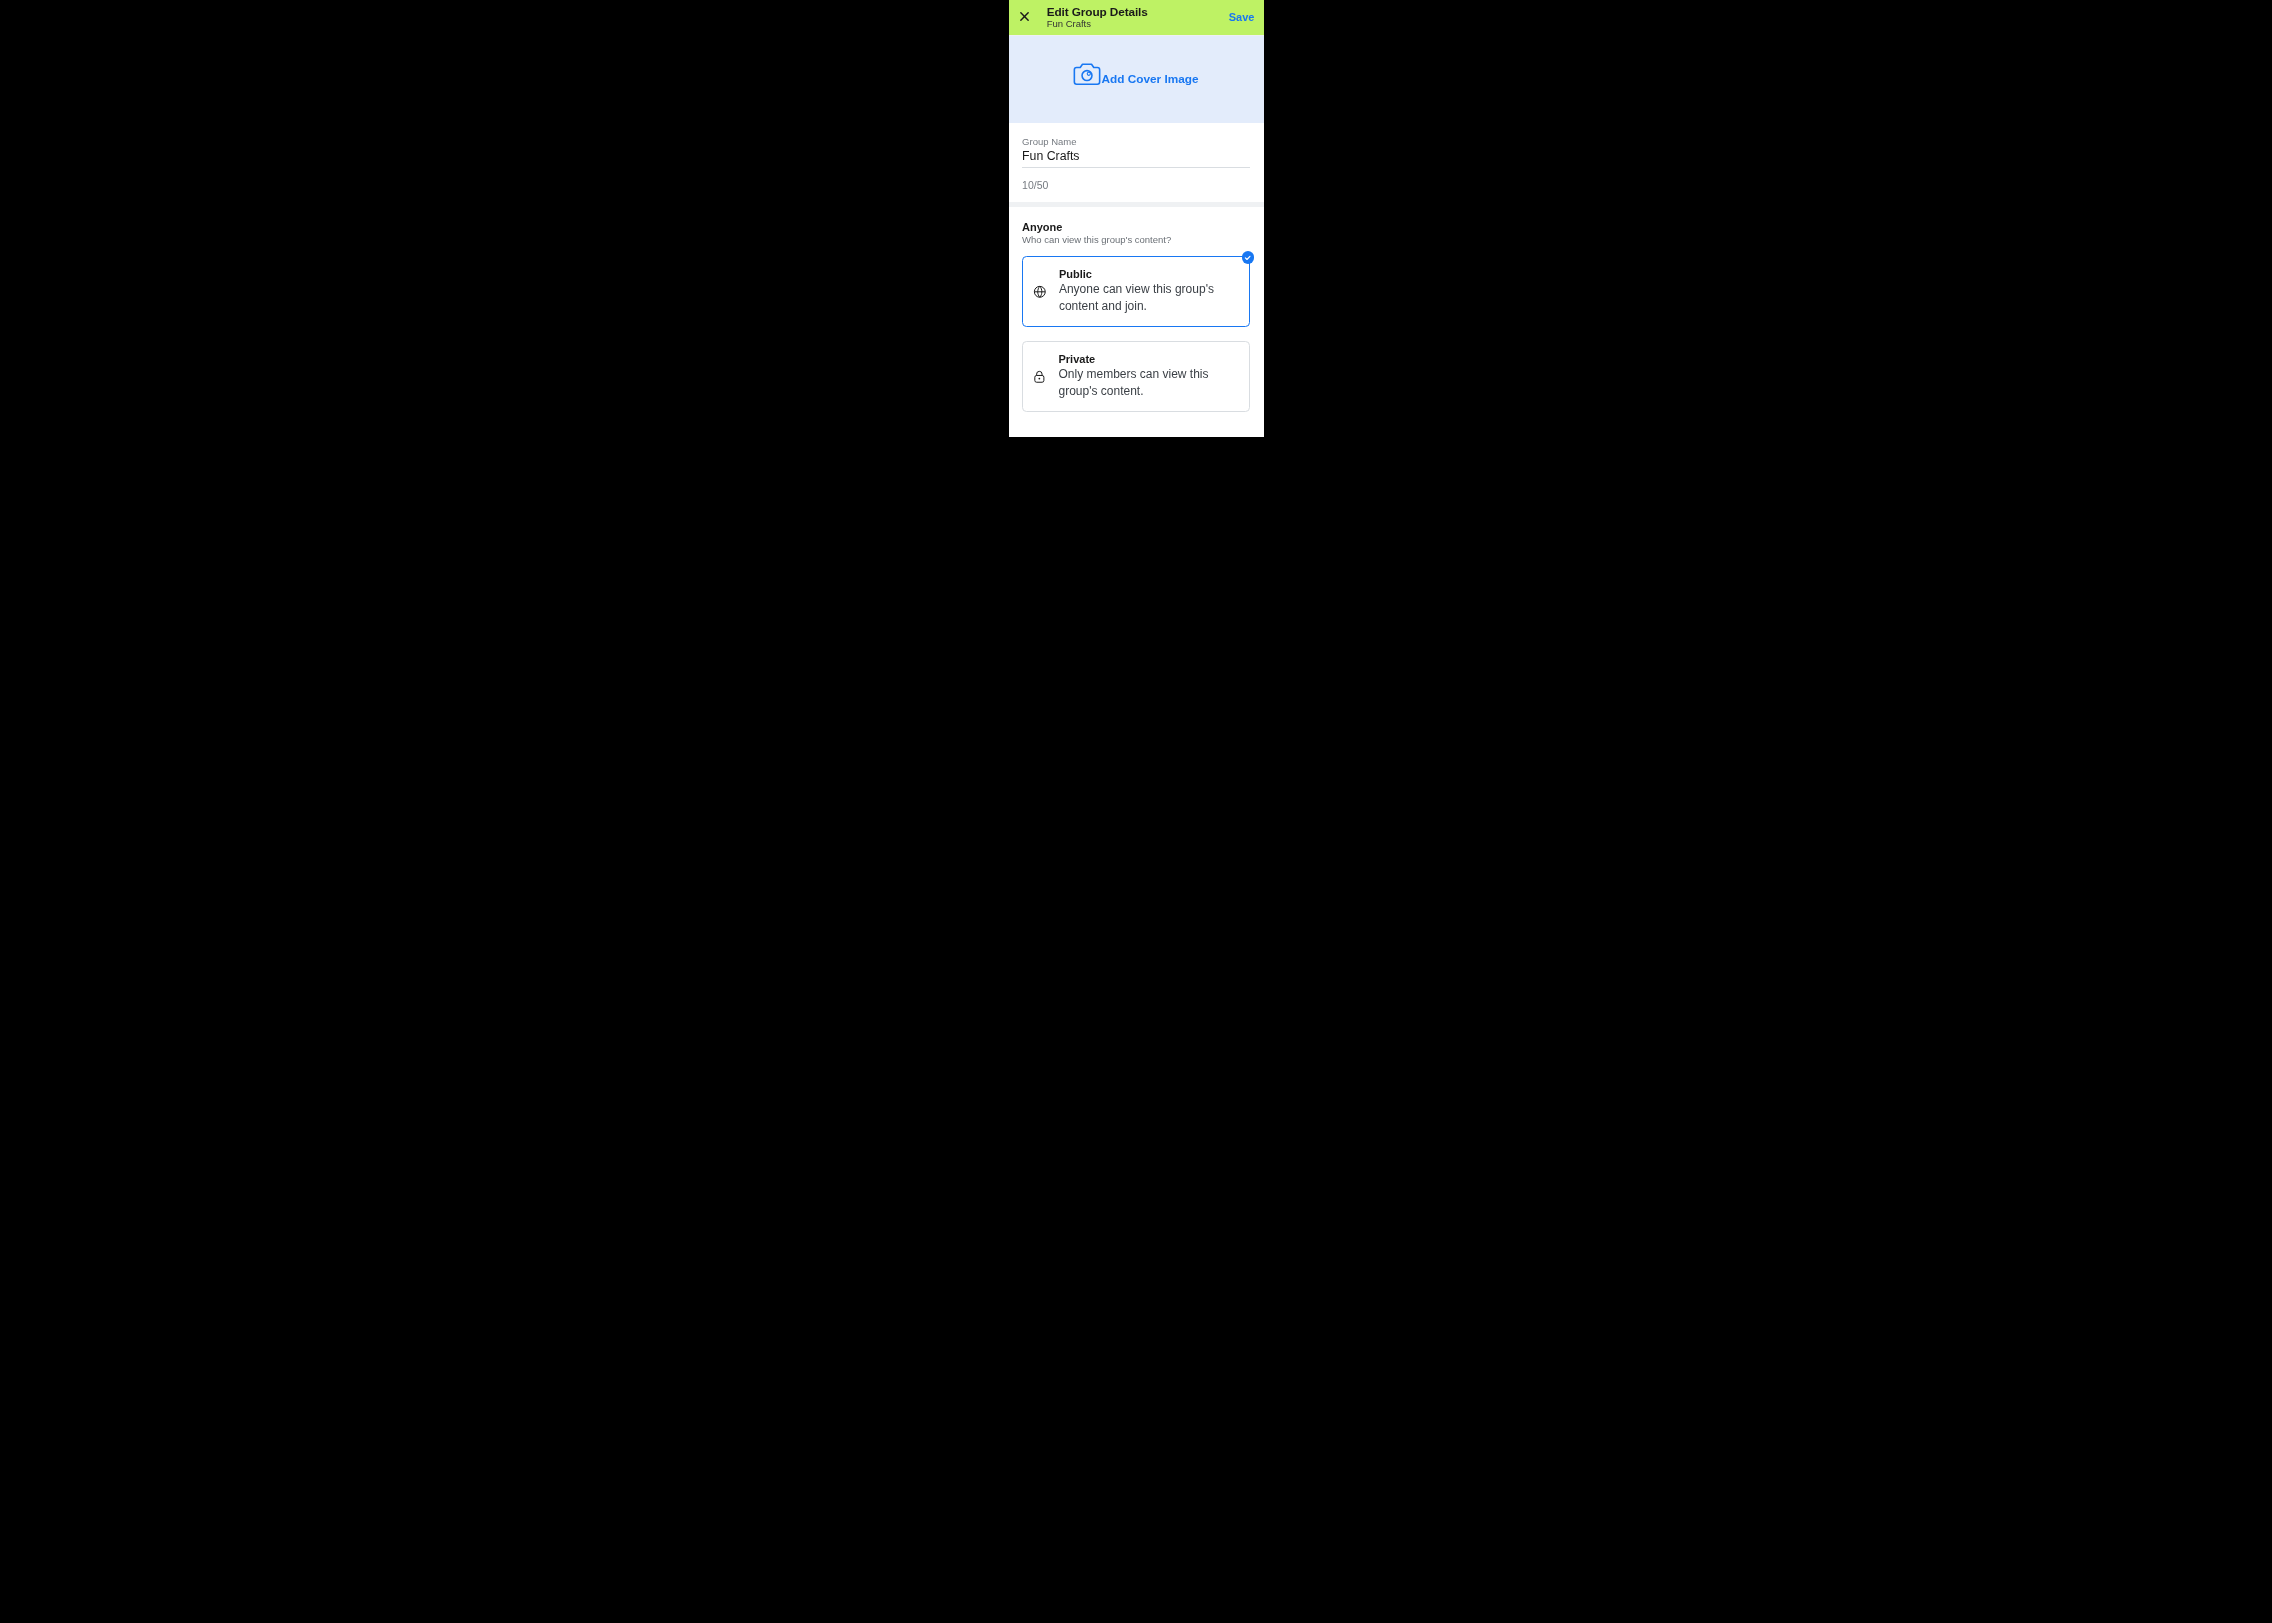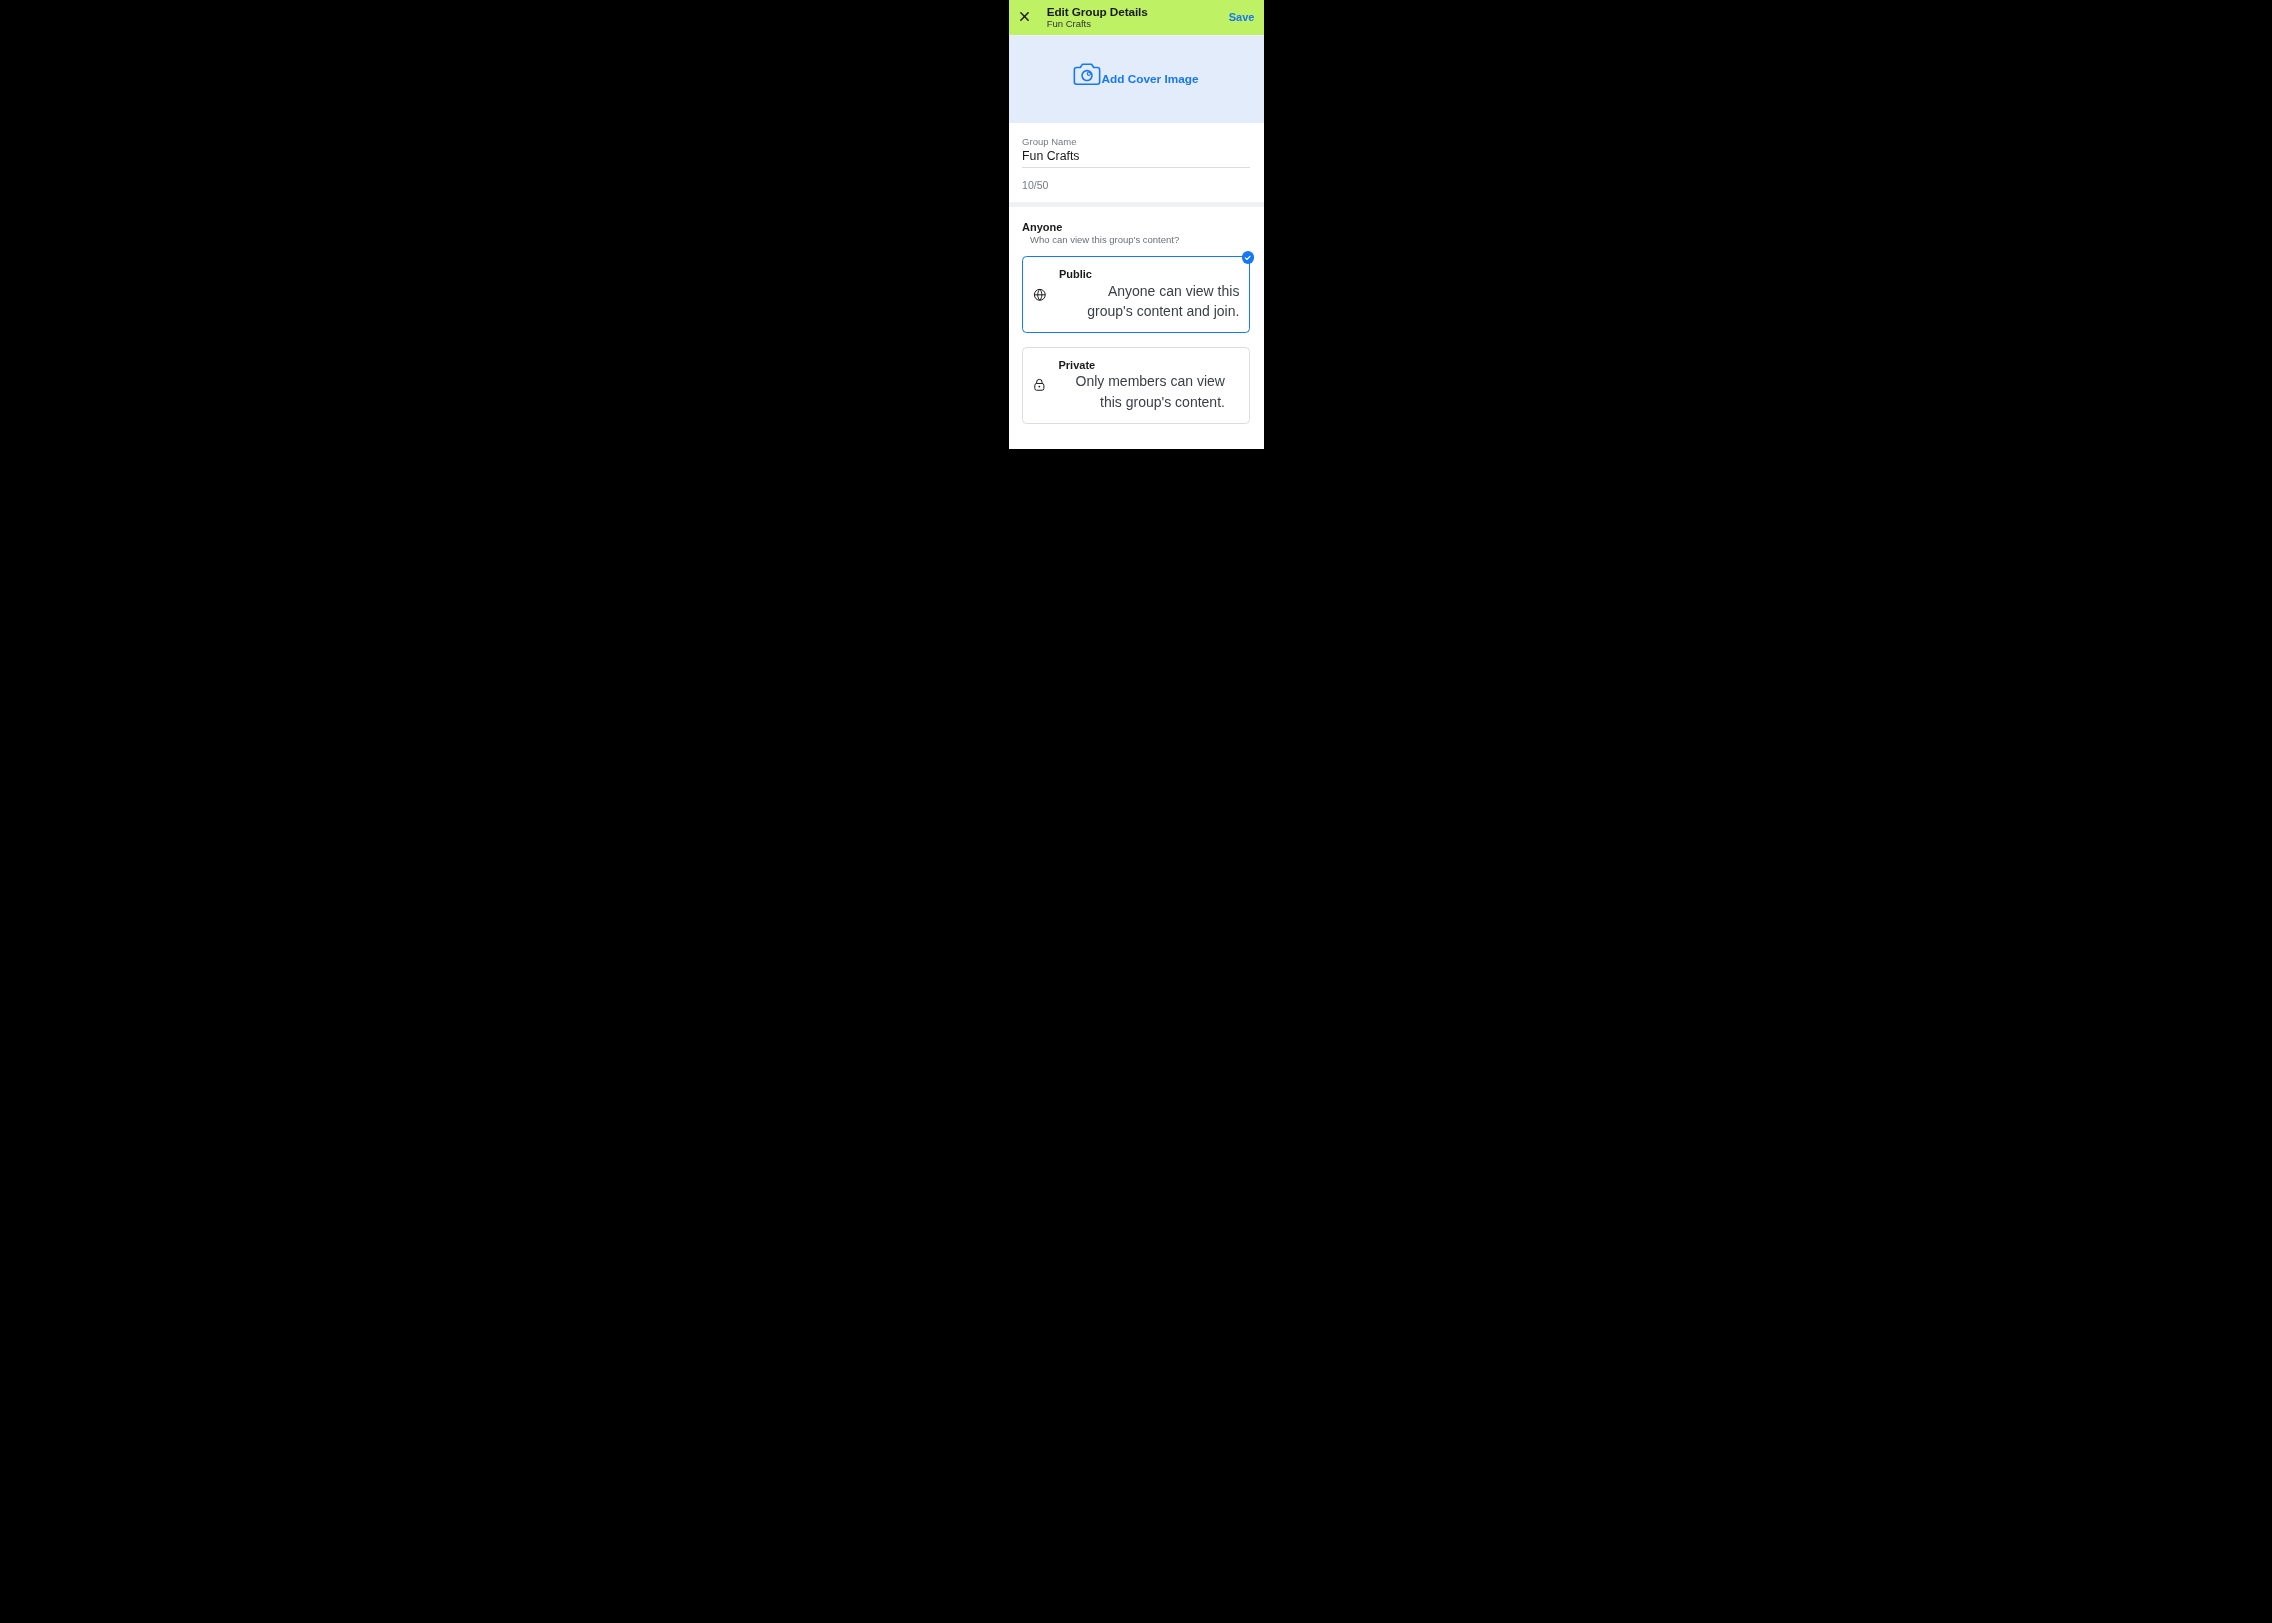--- a/index.html
+++ b/index.html
@@ -98,21 +98,20 @@
   .privacy-heading {
     font-size: 11px;
     font-weight: 700;
     color: #1a1a1a;
   }
   .privacy-sub {
     font-size: 9.5px;
     color: #6b7076;
     margin-top: 1.8px;
     margin-bottom: 11px;
-    margin-left: 8px;
   }
   .option {
     position: relative;
     border: 0.7px solid #d9dde1;
     border-radius: 4.5px;
     padding: 11px 24px 11px 10px;
     display: flex;
     align-items: center;
     cursor: pointer;
     margin-bottom: 13.6px;
@@ -127,24 +126,23 @@
     display:flex; align-items:center; justify-content:center;
   }
   .option-text { flex: 1 1 auto; }
   .option-title {
     font-size: 11px;
     font-weight: 700;
     color: #1a1a1a;
     margin-bottom: 0.9px;
   }
   .option-desc {
-    font-size: 14px;
+    font-size: 12px;
     color: #3a3f45;
     line-height: 1.45;
-    text-align: right;
   }
   .check-badge {
     position: absolute;
     top: -6.4px;
     right: -5.5px;
     width: 12.7px;
     height: 12.7px;
     background: #1877f2;
     border-radius: 50%;
     display: flex;

